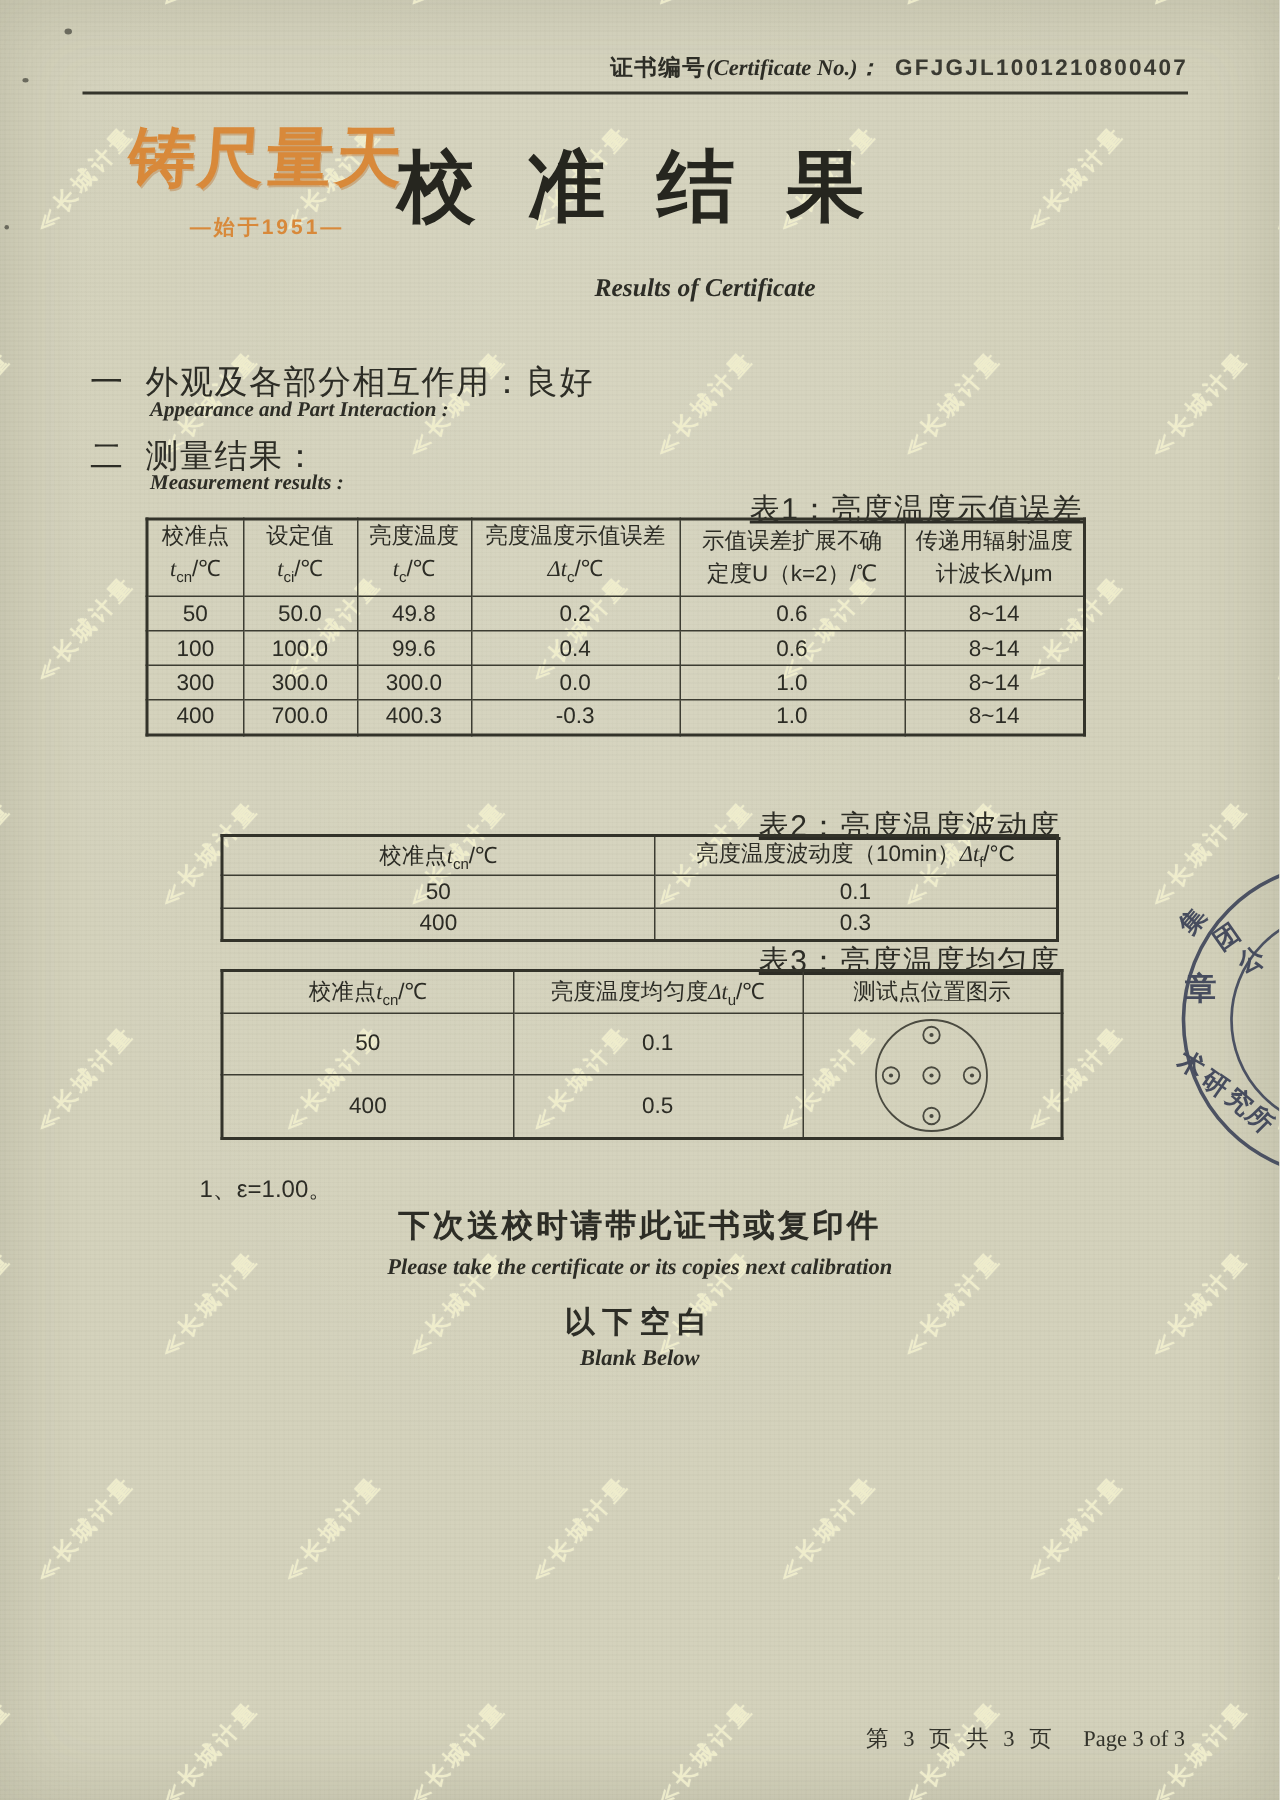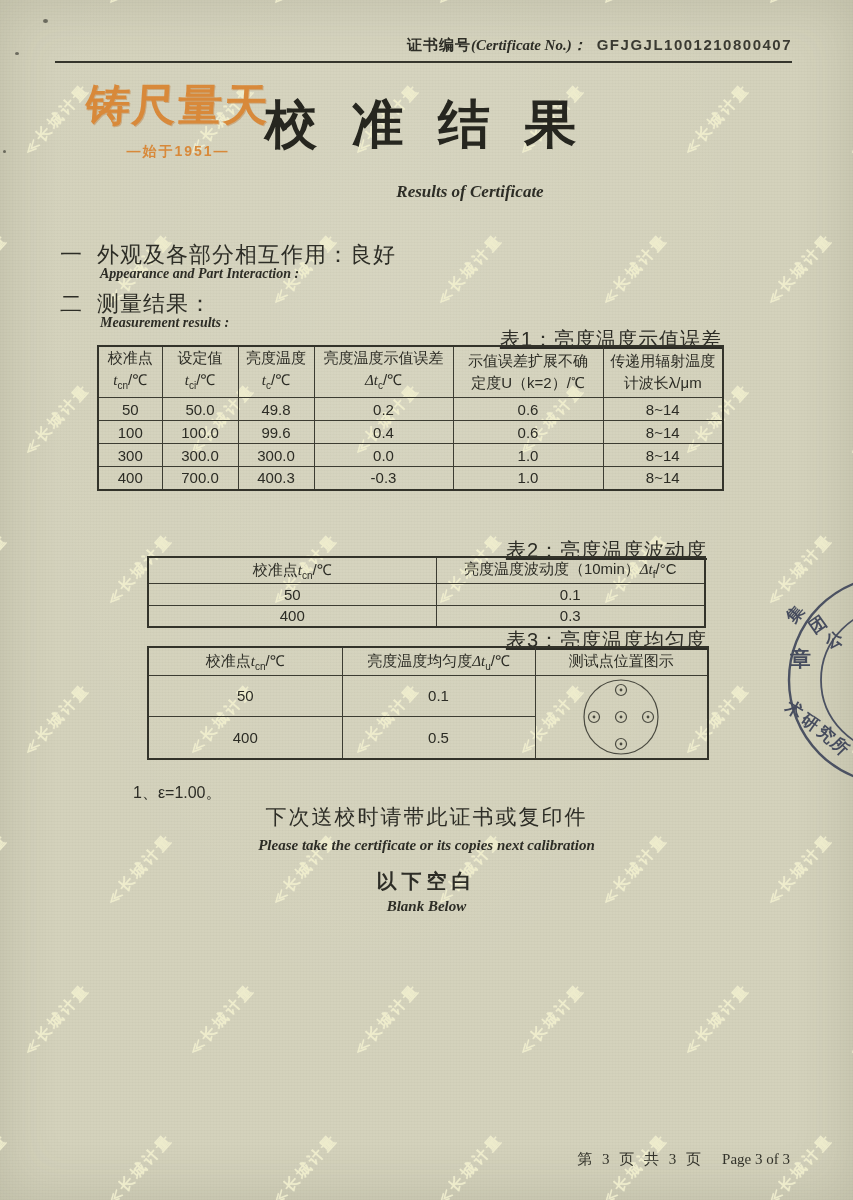--- a/index.html
+++ b/index.html
@@ -66,21 +66,21 @@
   #t2 th { height:26px; }
   #t2 td { height:22px; }
 
   #t3 { position:absolute; top:646px; left:147px; width:560px; }
   #t3 th { height:28px; }
   #t3 td { height:41px; }
 
   
   .notes-title { position:absolute; top:757px; left:0; width:853px; text-align:center; font-size:17px; letter-spacing:10px; }
   .note-1 { position:absolute; top:783px; left:133px; font-size:16px; }
-  .reminder-cn { position:absolute; top:803px; left:0; width:853px; text-align:center; font-size:21px; font-weight:normal; letter-spacing:2px; }
+  .reminder-cn { position:absolute; top:803px; left:0; width:853px; text-align:center; font-size:21px; font-weight:bold; letter-spacing:2px; }
   .reminder-en { position:absolute; top:837px; left:0; width:853px; text-align:center; font-size:15px; font-weight:bold; font-style:italic; font-family:"Liberation Serif", serif; }
   .blank-cn { position:absolute; top:868px; left:0; width:853px; text-align:center; font-size:20px; font-weight:bold; letter-spacing:5px; }
   .blank-en { position:absolute; top:898px; left:0; width:853px; text-align:center; font-size:15px; font-weight:bold; font-style:italic; font-family:"Liberation Serif", serif; }
   .footer { position:absolute; top:1150px; left:0; width:790px; text-align:right; font-size:15px; font-family:"Liberation Serif", serif; color:#33332b; }
   .footer .cn { letter-spacing:3px; margin-right:18px; }
 
   .stamp-svg { position:absolute; top:562px; left:756px; opacity:.88; }
   .diagram-cell svg { display:block; margin:0 auto; }
 </style>
 </head>

